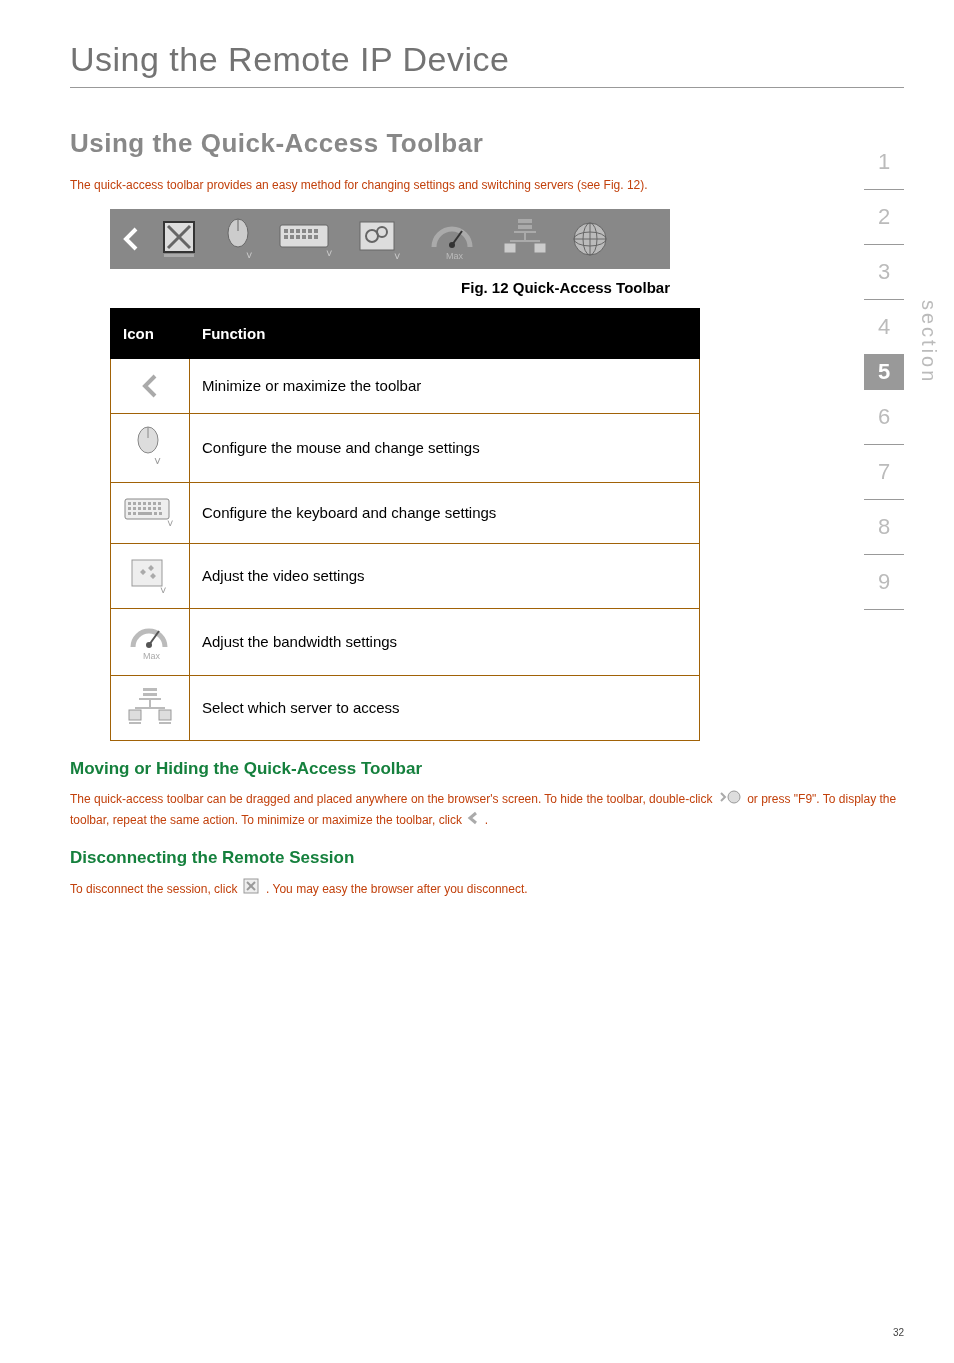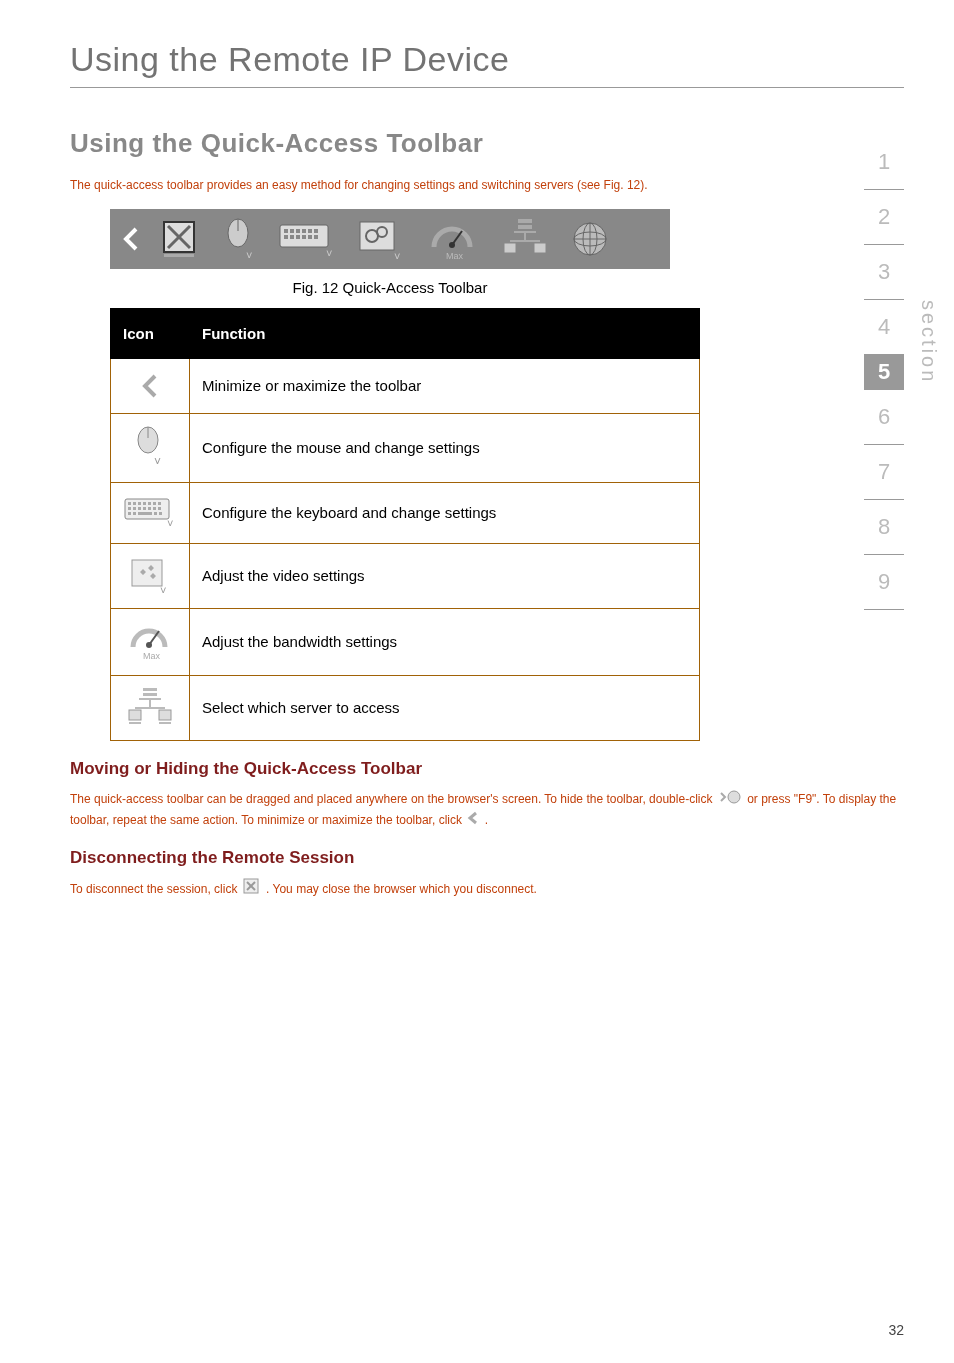--- a/index.html
+++ b/index.html
@@ -35,21 +35,21 @@
     }
     .body-text {
       font-size: 12px;
       line-height: 1.4;
       color: #c2410c;
       margin-bottom: 15px;
     }
     .sub-heading {
       font-size: 17px;
       font-weight: bold;
-      color: #7f1d1d;
+      color: #15803d;
       margin-bottom: 10px;
       margin-top: 18px;
     }
     .toolbar-figure {
       margin: 12px 0 10px 40px;
     }
     .toolbar-image {
       background: #888;
       width: 560px;
       height: 60px;
@@ -57,23 +57,23 @@
       align-items: center;
       padding: 0 12px;
       gap: 20px;
     }
     .tb-icon-wrap {
       display: flex;
       align-items: center;
       justify-content: center;
     }
     .caption {
-      text-align: center;
+      text-align: right;
       font-size: 15px;
-      font-weight: normal;
+      font-weight: bold;
       margin: 10px 0 12px 0;
       width: 560px;
       margin-left: 40px;
     }
     .icon-table {
       border-collapse: collapse;
       margin-left: 40px;
       width: 590px;
     }
     .icon-table th {
@@ -130,21 +130,21 @@
       writing-mode: vertical-rl;
       font-size: 20px;
       color: #bbb;
       letter-spacing: 3px;
       font-weight: 300;
     }
     .page-number {
       position: absolute;
       bottom: 25px;
       right: 50px;
-      font-size: 14px;
+      font-size: 10px;
       color: #444;
     }
     .inline-icon {
       display: inline-block;
       vertical-align: middle;
       margin: 0 2px;
     }
   </style>
 </head>
 <body>
@@ -354,21 +354,21 @@
 <h3 class="sub-heading">Disconnecting the Remote Session</h3>
 <p class="body-text">
   <span>To disconnect the session, click </span>
   <span class="inline-icon">
     <svg width="18" height="18">
         <rect x="1" y="1" width="14" height="14" fill="#eee" stroke="#999"></rect>
         <line x1="4" y1="4" x2="12" y2="12" stroke="#999" stroke-width="2"></line>
         <line x1="12" y1="4" x2="4" y2="12" stroke="#999" stroke-width="2"></line>
       </svg>
   </span>
-  <span>. You may close the browser which you disconnect.</span>
+  <span>. You may easy the browser after you disconnect.</span>
 </p>
 
 <div class="side-nav">
   <div class="side-nav-item">1</div>
   <div class="side-nav-item">2</div>
   <div class="side-nav-item">3</div>
   <div class="side-nav-item">4</div>
   <div class="side-nav-item active">5</div>
   <div class="side-nav-item">6</div>
   <div class="side-nav-item">7</div>

